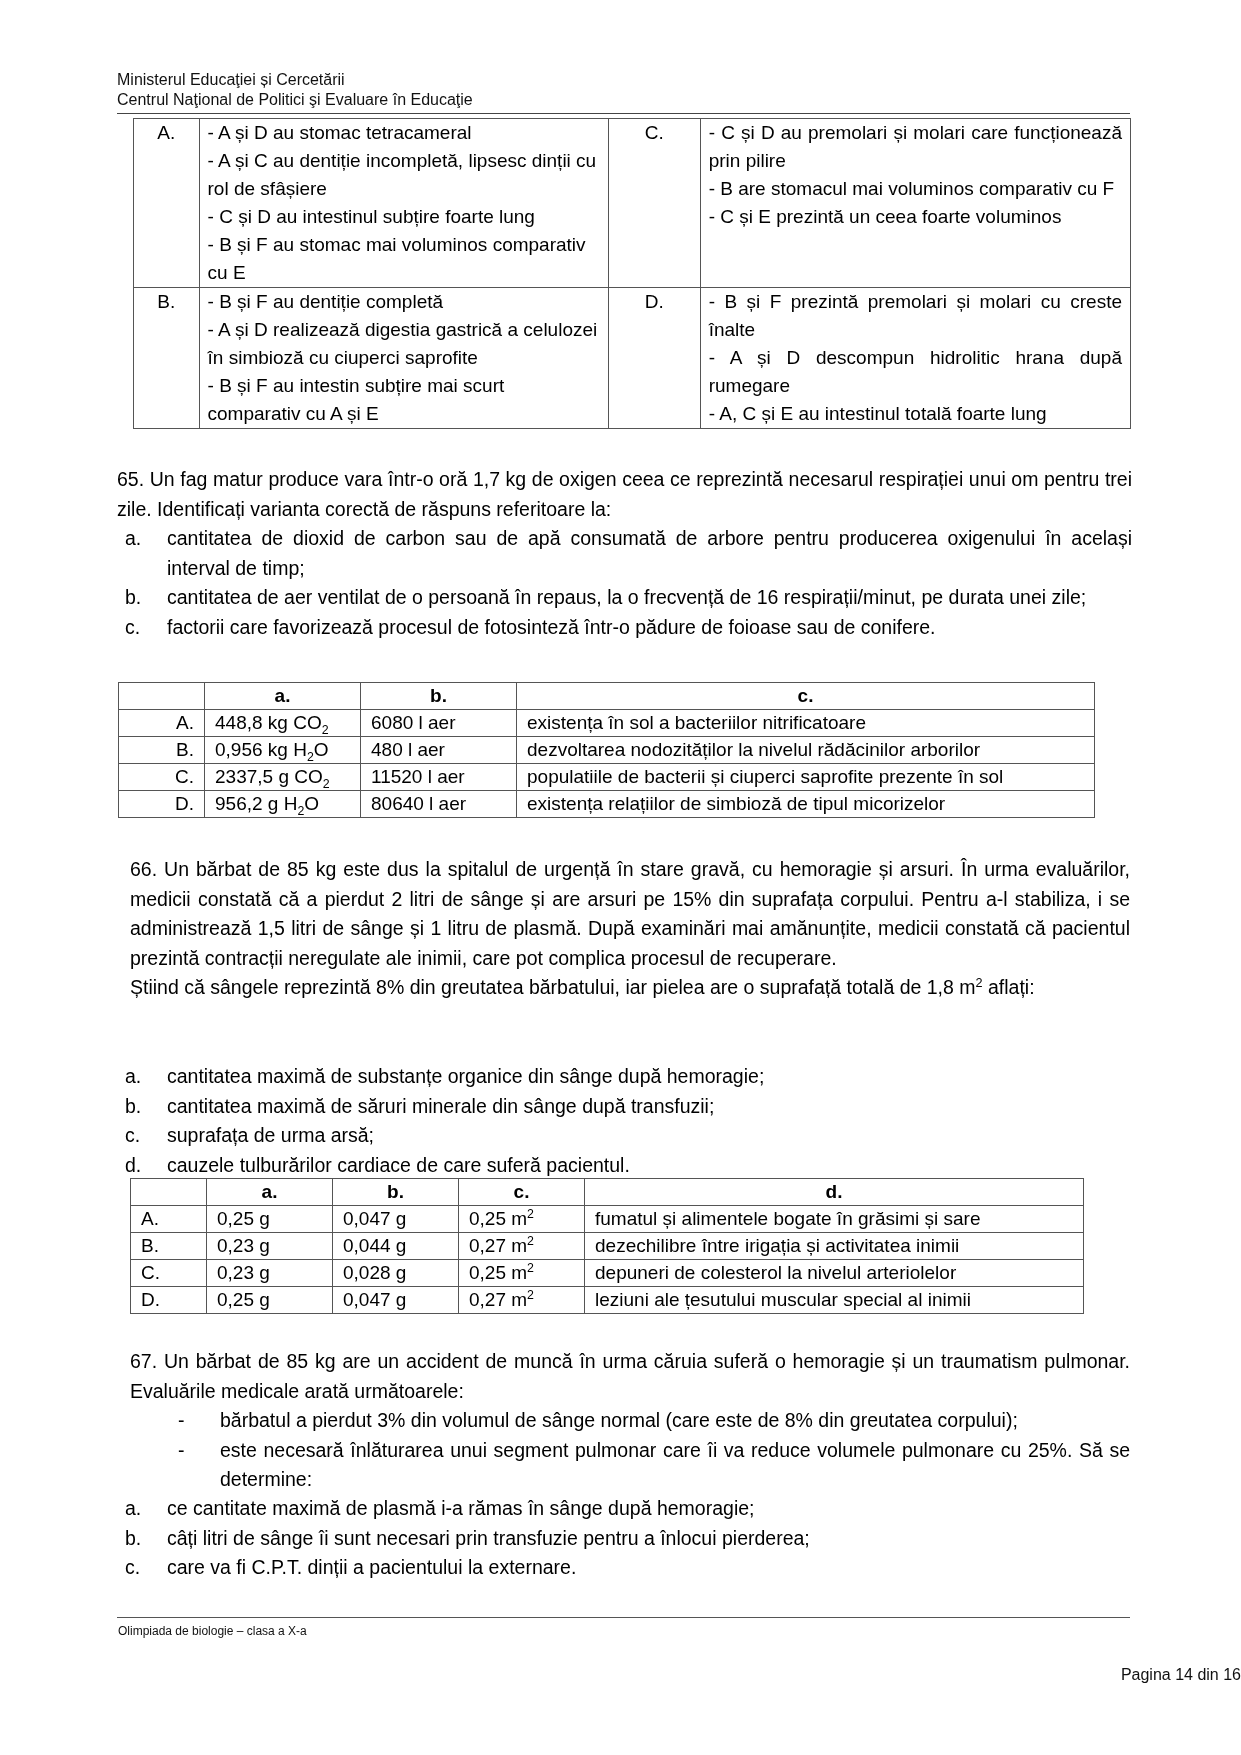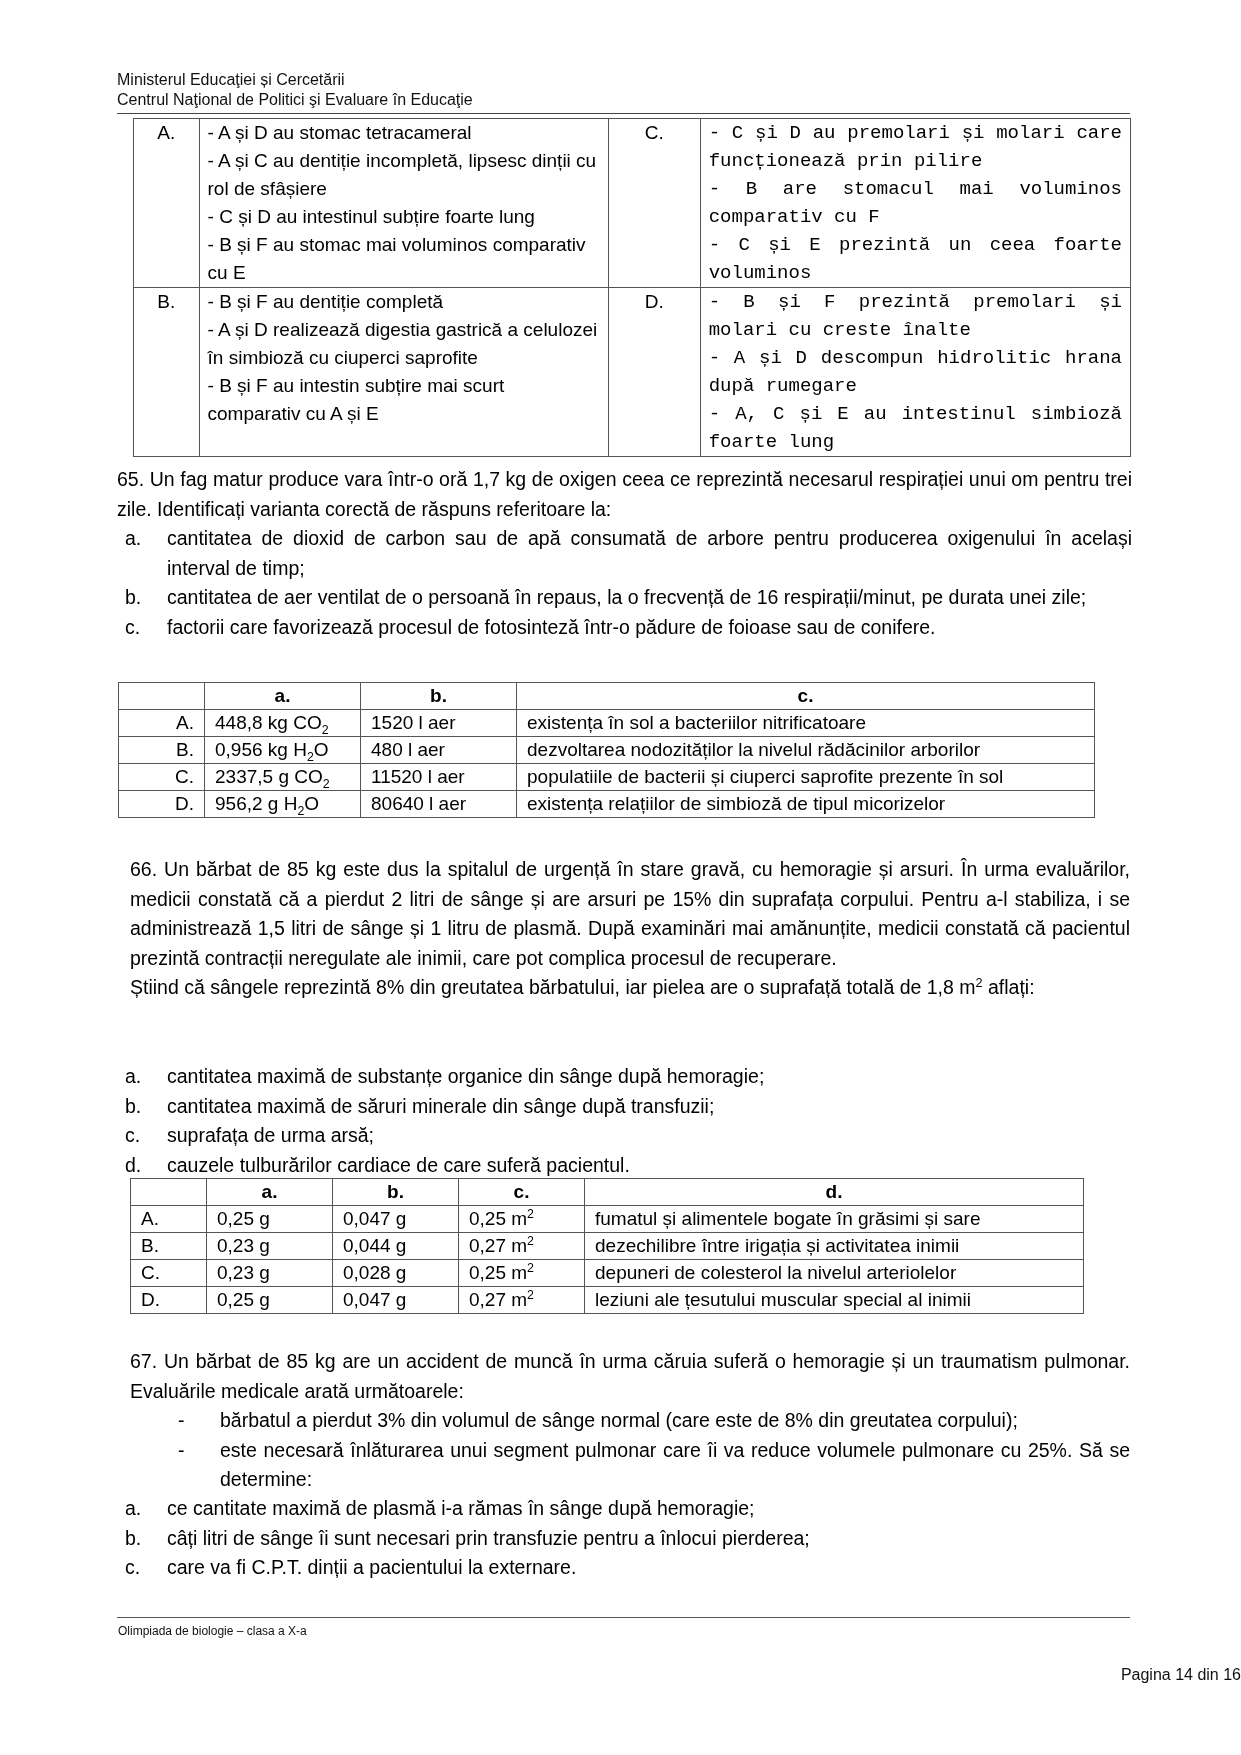--- a/index.html
+++ b/index.html
@@ -10,21 +10,21 @@
          font-family: "Liberation Sans", sans-serif; font-size: 16px; line-height: 20px; color: #111; }
   .hdr-rule { position: absolute; left: 117px; top: 113px; width: 1013px; height: 0; border-top: 1.5px solid #444; }
 
   table { border-collapse: collapse; position: absolute; }
   td, th { border: 1.5px solid #555; padding: 0 8px; vertical-align: top; font-weight: normal; }
 
   
   #t-options { left: 133px; top: 118px; width: 998px; font-family: "Liberation Sans", sans-serif; font-size: 19px; line-height: 28px; }
   #t-options td.lbl { width: 45px; text-align: center; }
   #t-options td.txt { line-height: 28px; }
-  #t-options td.justify { text-align: justify; font-family: Liberation Mono, monospace; }
+  #t-options td.justify { text-align: justify; }
 
   .q { position: absolute; left: 117px; width: 1015px; font-family: "Liberation Sans", sans-serif;
        font-weight: normal; font-size: 19.5px; line-height: 29.5px; text-align: justify; }
   .item { display: flex; }
   .item .k { width: 42px; flex: 0 0 42px; padding-left: 8px; }
   .item .v { flex: 1; text-align: justify; }
   .dash { display: flex; padding-left: 42px; }
   .dash .k { width: 42px; flex: 0 0 42px; padding-left: 6px; }
   .dash .v { flex: 1; text-align: justify; }
 
@@ -75,21 +75,21 @@
       <td class="lbl">B.</td>
       <td class="txt">
         <div>- B și F au dentiție completă</div>
         <div>- A și D realizează digestia gastrică a celulozei în simbioză cu ciuperci saprofite</div>
         <div>- B și F au intestin subțire mai scurt comparativ cu A și E</div>
       </td>
       <td class="lbl">D.</td>
       <td class="txt justify">
         <div>- B și F prezintă premolari și molari cu creste înalte</div>
         <div style="text-align:justify;text-align-last:left">- A și D descompun hidrolitic hrana după rumegare</div>
-        <div>- A, C și E au intestinul simbioză foarte lung</div>
+        <div>- A, C și E au intestinul totală foarte lung</div>
       </td>
     </tr>
   </tbody>
     </table>
 
   <div class="q" style="top:465px">
     <div>65. Un fag matur produce vara într-o oră 1,7 kg de oxigen ceea ce reprezintă necesarul respirației unui om pentru trei zile. Identificați varianta corectă de răspuns referitoare la:</div>
     <div class="item">
       <span class="k">a.</span>
       <span class="v">cantitatea de dioxid de carbon sau de apă consumată de arbore pentru producerea oxigenului în același interval de timp;</span>
@@ -110,21 +110,21 @@
         <td style="width:65px"></td>
         <td style="width:135px">a.</td>
         <td style="width:135px">b.</td>
         <td>c.</td>
       </tr>
     </thead>
     <tbody>
       <tr>
         <td class="lbl">A.</td>
         <td><span>448,8 kg CO</span><sub>2</sub><span></span></td>
-        <td>1520 l aer</td>
+        <td>6080 l aer</td>
         <td>existența în sol a bacteriilor nitrificatoare</td>
       </tr>
       <tr>
         <td class="lbl">B.</td>
         <td><span>0,956 kg H</span><sub>2</sub><span>O</span></td>
         <td>480 l aer</td>
         <td>dezvoltarea nodozităților la nivelul rădăcinilor arborilor</td>
       </tr>
       <tr>
         <td class="lbl">C.</td>

